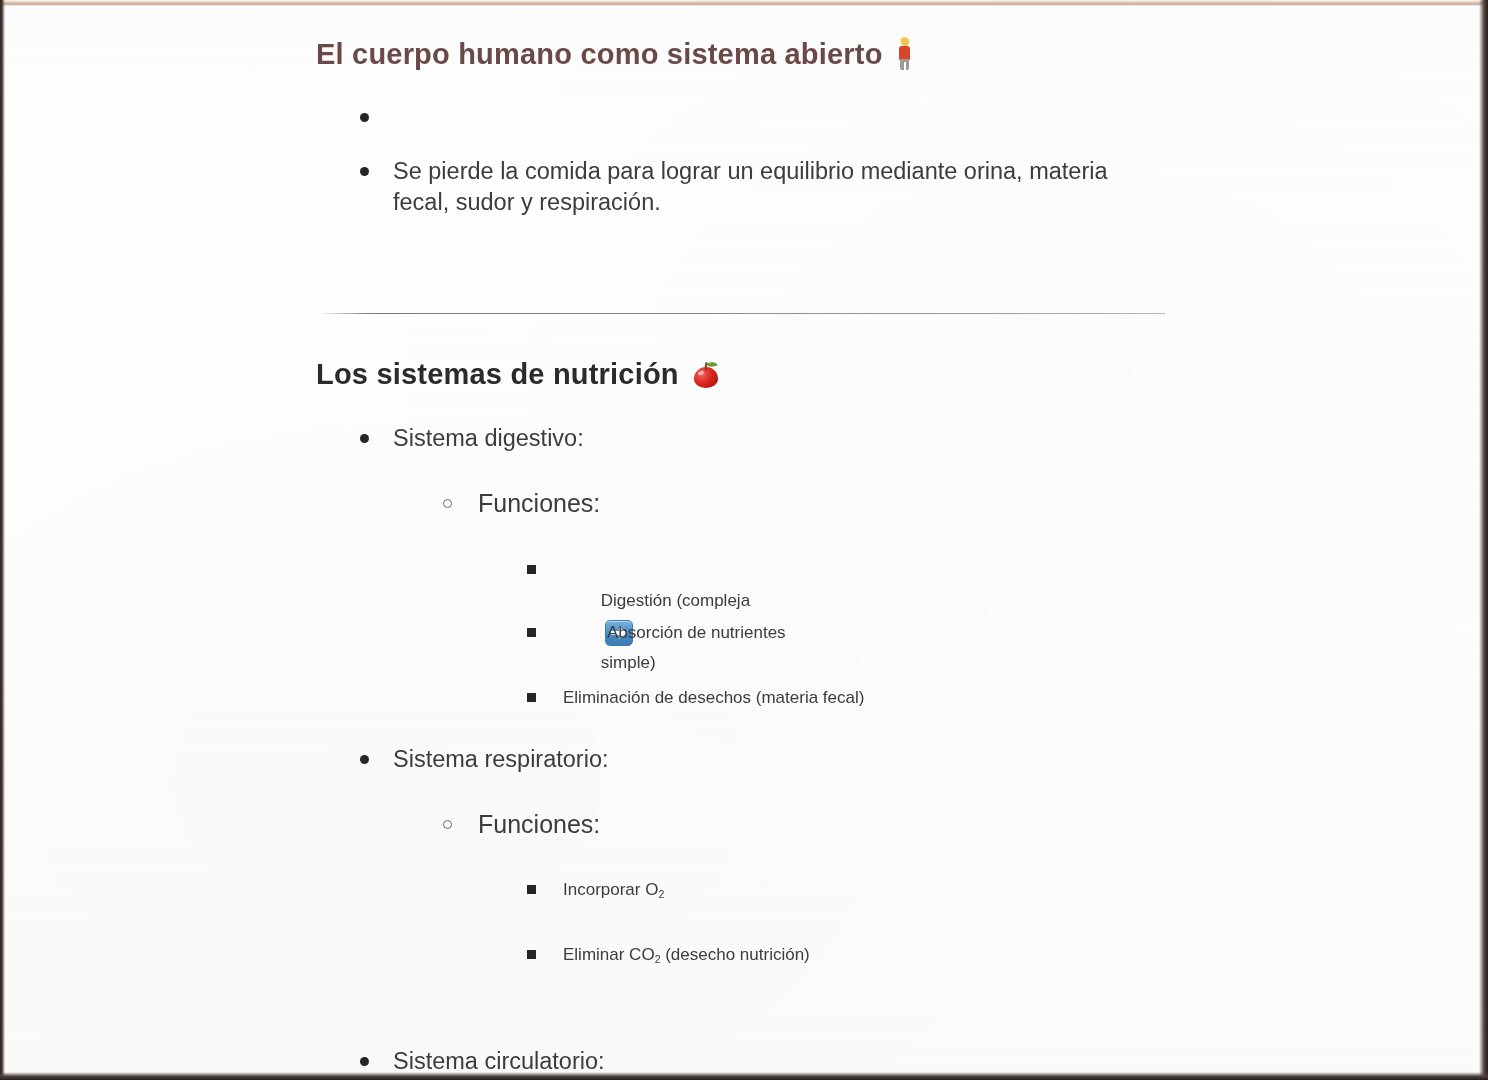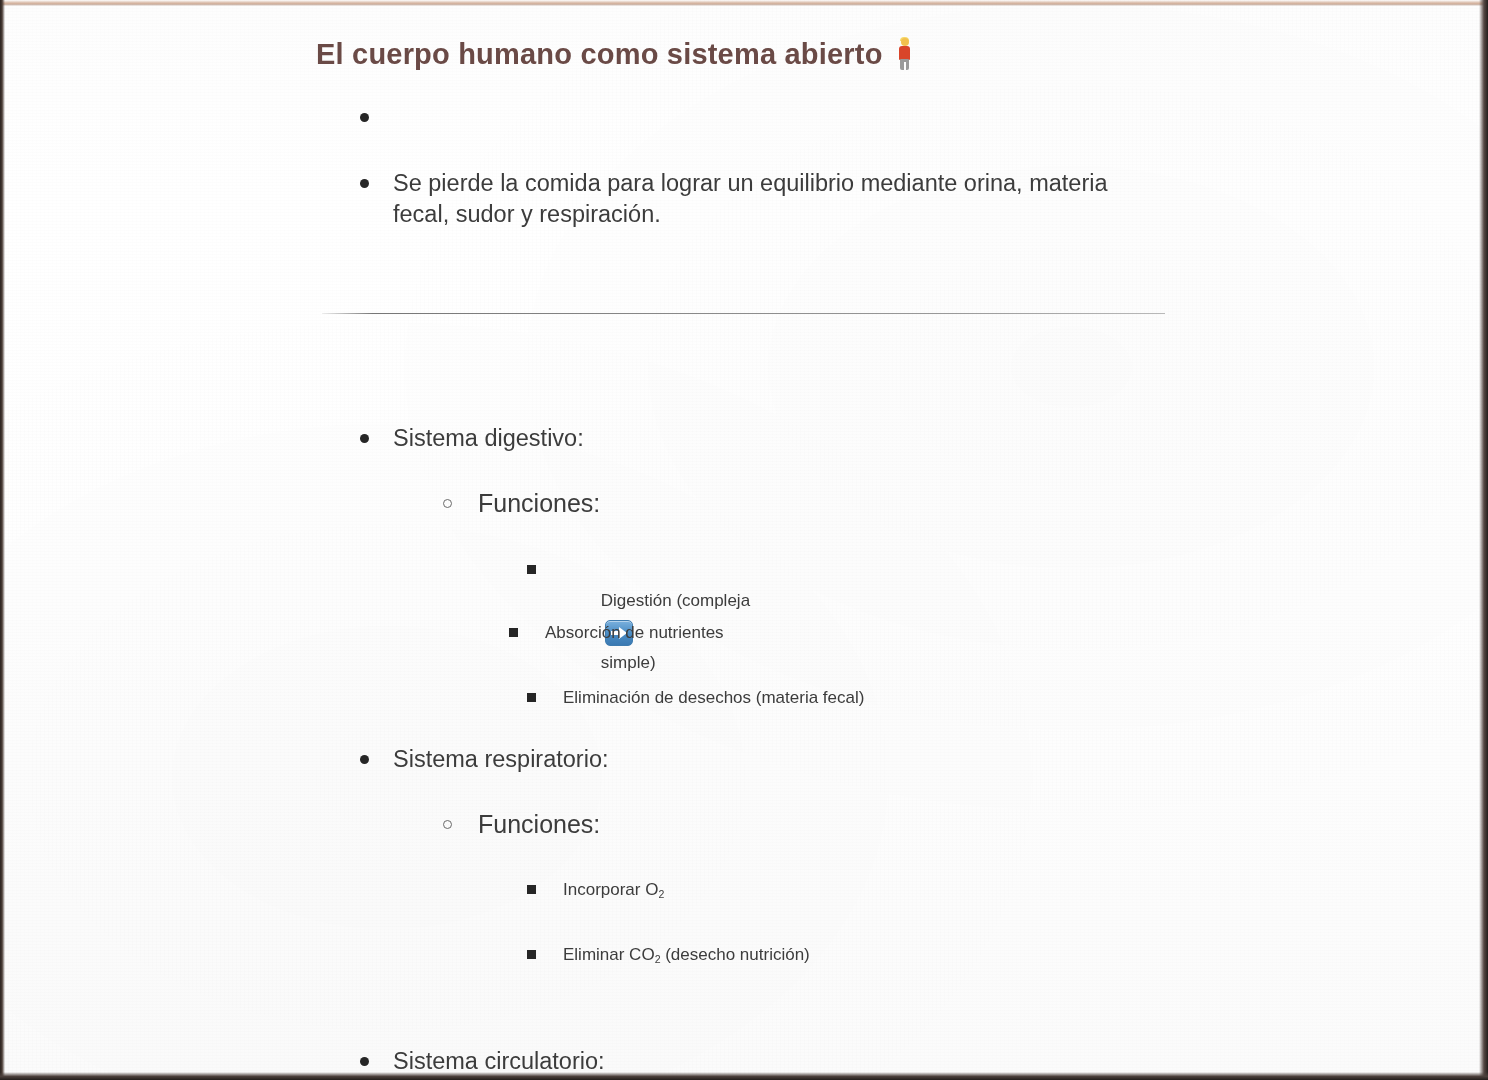--- a/index.html
+++ b/index.html
@@ -216,28 +216,38 @@
         <span class="body"></span>
           <span class="legs"></span>
           <span class="gap"></span>
       </span>
     </div>
 
     <div class="row lvl1" style="left:360px; top:102px; width:900px;">
       <span class="bullet"><i class="dot"></i></span>
     </div>
 
-    <div class="row lvl1" style="left:360px; top:168px; width:830px;">
+    <div class="row lvl1" style="left:360px; top:156px; width:830px;">
       <span class="bullet"><i class="dot"></i></span>
       <span class="txt">Se pierde la comida para lograr un equilibrio mediante orina, materia
 fecal, sudor y respiración.</span>
     </div>
 
     <div class="divider"></div>
 
+    <div class="h-block heading" id="heading-2" style="left:316px; top:358px;">
+      <span class="heading-text">Los sistemas de nutrición</span>
+      <span class="emoji apple">
+        <span class="leaf"></span>
+          <span class="stem"></span>
+        <span class="fruit"></span>
+          <span class="cleft"></span>
+          <span class="shine"></span>
+      </span>
+    </div>
 
     <div class="row lvl1" style="left:360px; top:423px;">
       <span class="bullet"><i class="dot"></i></span>
       <span class="txt">Sistema digestivo:</span>
     </div>
 
     <div class="row lvl2" style="left:443px; top:488px;">
       <span class="bullet"><i class="circle"></i></span>
       <span class="txt">Funciones:</span>
     </div>
@@ -246,21 +256,21 @@
       <span class="bullet"><i class="square"></i></span>
       <span class="txt">
         <span>Digestión (compleja</span>
         <span class="emoji arrow-badge">
           <span class="shaft"></span><span class="head"></span>
         </span>
         <span>simple)</span>
       </span>
     </div>
 
-    <div class="row lvl3" style="left:509px; top:617px;">
+    <div class="row lvl3" style="left:527px; top:617px;gap:44px;">
       <span class="bullet"><i class="square"></i></span>
       <span class="txt">Absorción de nutrientes</span>
     </div>
 
     <div class="row lvl3" style="left:527px; top:682px;">
       <span class="bullet"><i class="square"></i></span>
       <span class="txt">Eliminación de desechos (materia fecal)</span>
     </div>
 
     <div class="row lvl1" style="left:360px; top:744px;">

